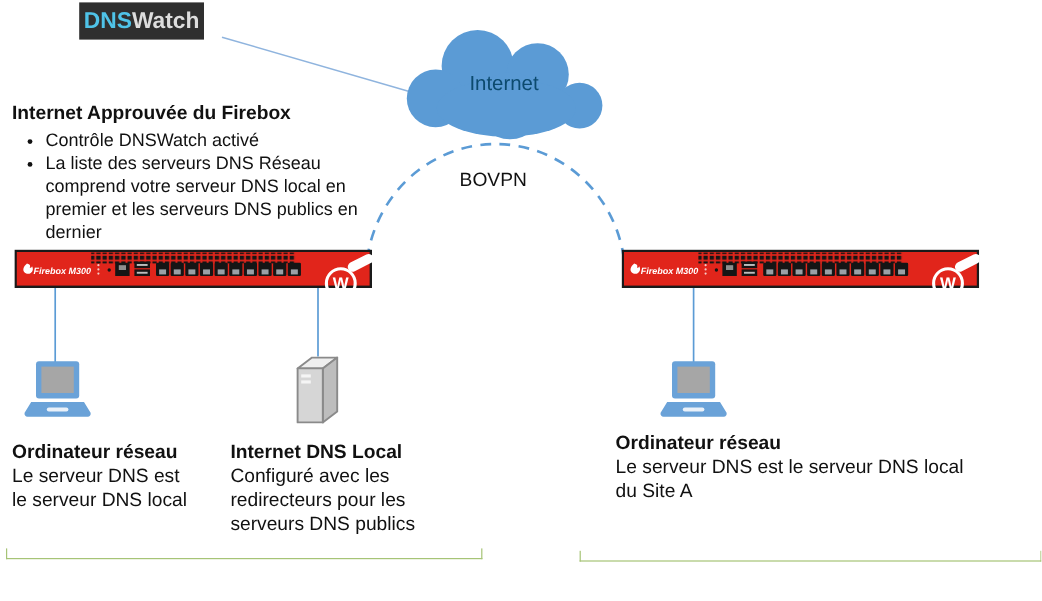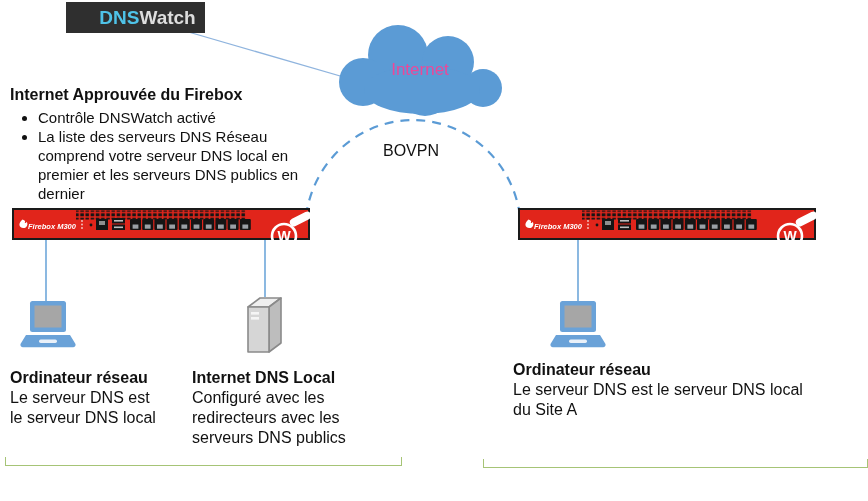--- a/index.html
+++ b/index.html
@@ -1,30 +1,30 @@
 <!DOCTYPE html>
 <html><head>
 <meta charset="utf-8">
 <style>
   html,body{margin:0;padding:0;background:#fff;}
   .canvas{position:relative;width:868px;height:501px;background:#ffffff;
           font-family:"Liberation Sans", sans-serif;color:#111;overflow:hidden;}
   .abs{position:absolute;}
 
   
-  .dnswatch{left:66px;top:2px;width:115px;height:31px;background:#2F2F2F;
+  .dnswatch{left:66px;top:2px;width:104px;height:31px;background:#2F2F2F;
             display:flex;align-items:center;justify-content:center;
-            font-weight:bold;font-size:19px;z-index:3;padding-left:24px;}
+            font-weight:bold;font-size:19px;z-index:3;}
   .dnswatch .dns{color:#4FC3E8;}
   .dnswatch .watch{color:#DDDDDD;}
 
   
   .lines-layer{left:0;top:0;z-index:1;}
   .cloud-layer{left:330px;top:20px;z-index:2;}
-  .internet-label{left:368px;top:60px;width:104px;text-align:center;color:#ec4899;
+  .internet-label{left:368px;top:60px;width:104px;text-align:center;color:#0c4a6e;
                   font-size:17px;z-index:3;}
   .bovpn-label{left:383px;top:142px;font-size:16px;z-index:2;}
 
   
   .note{left:10px;top:85px;width:304px;z-index:3;}
   .note h3{margin:0;font-size:16px;font-weight:bold;line-height:20px;}
   .note ul{margin:3px 0 0;padding-left:28px;}
   .note li{font-size:15px;line-height:19px;}
 
   
@@ -209,21 +209,21 @@
 
   <div class="abs dev-label cap-computer-a">
     <div class="ttl">Ordinateur réseau</div>
     <div>Le serveur DNS est</div>
     <div>le serveur DNS local</div>
   </div>
 
   <div class="abs dev-label cap-server">
     <div class="ttl">Internet DNS Local</div>
     <div>Configuré avec les</div>
-    <div>redirecteurs avec les</div>
+    <div>redirecteurs pour les</div>
     <div>serveurs DNS publics</div>
   </div>
 
   <div class="abs dev-label cap-computer-b">
     <div class="ttl">Ordinateur réseau</div>
     <div>Le serveur DNS est le serveur DNS local</div>
     <div>du Site A</div>
   </div>
 
   <div class="abs bracket bracket-a"></div>

